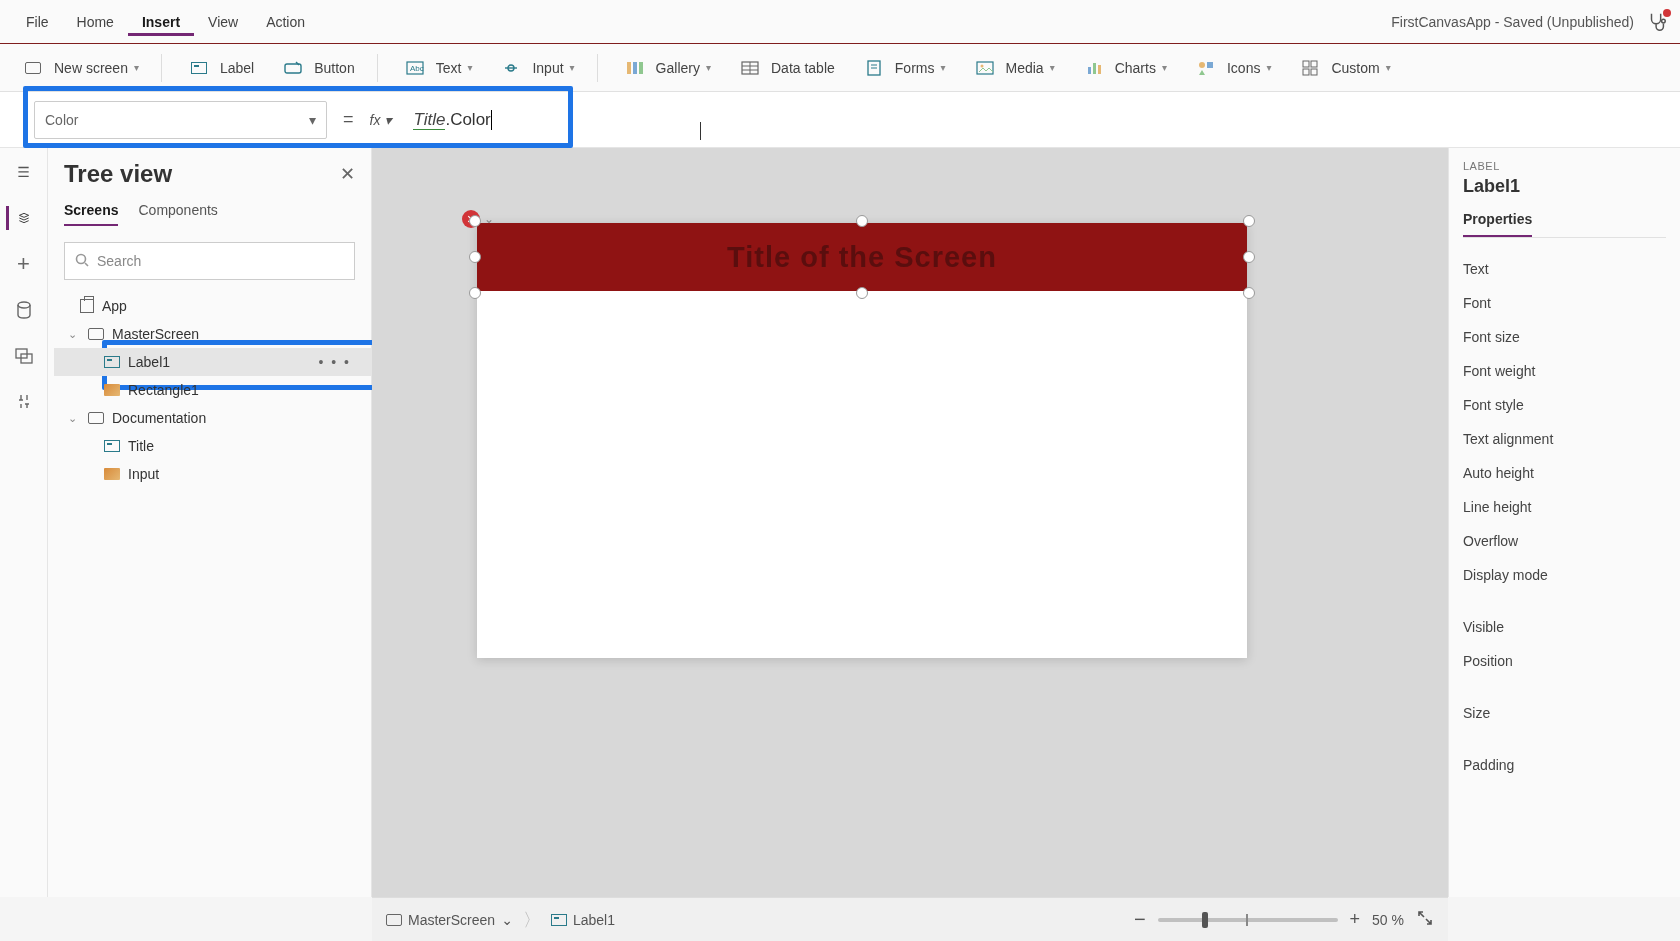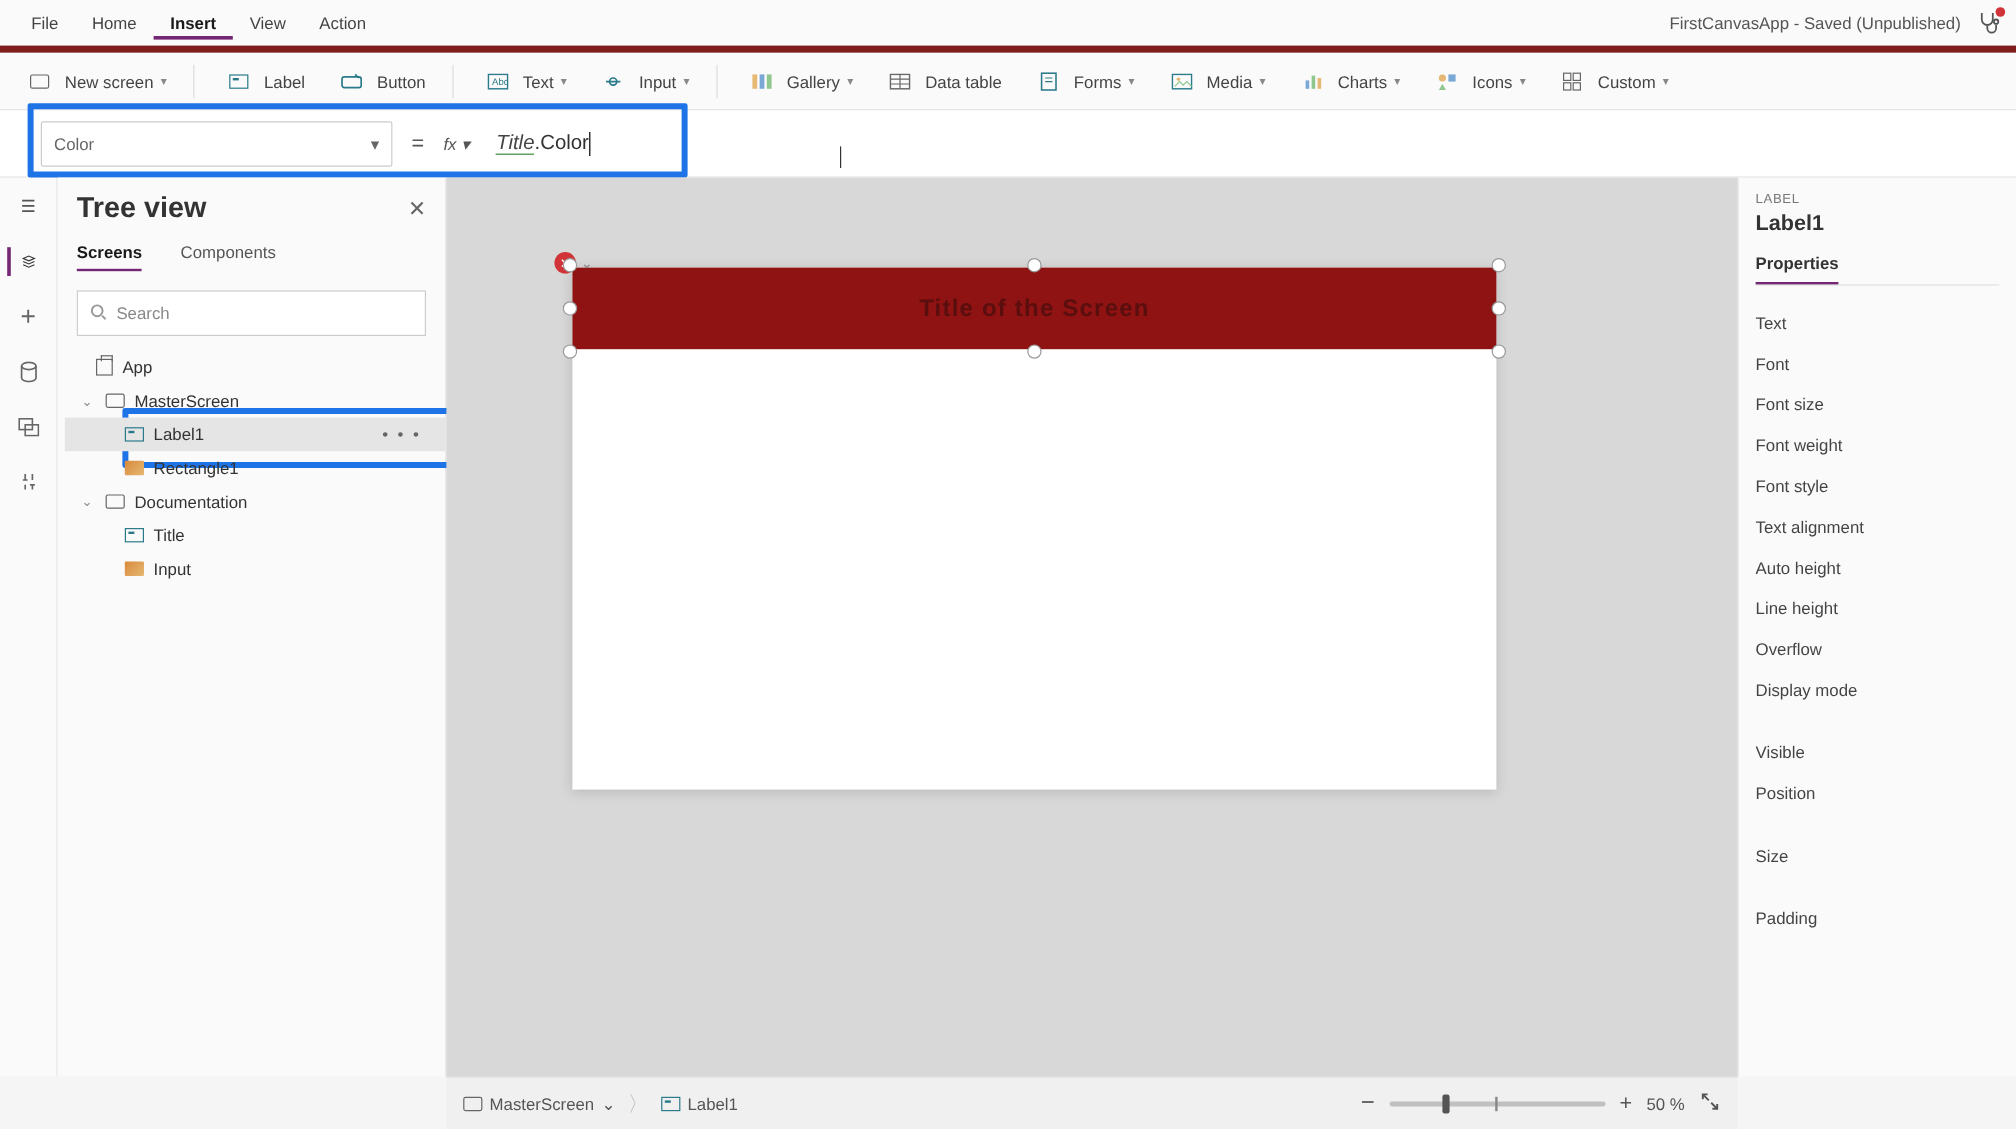--- a/index.html
+++ b/index.html
@@ -1,19 +1,19 @@
 <!DOCTYPE html>
 <html><head>
 <meta charset="utf-8">
 <style>
 * { margin:0; padding:0; box-sizing:border-box; font-family:"Segoe UI",sans-serif; }
 body { width:1680px; height:941px; background:#f5f5f5; overflow:hidden; color:#333; font-size:14px; }
 
 
-.menu-bar { height:44px; display:flex; align-items:center; padding:0 12px; background:#fafafa; border-bottom:6px solid #7f1d1d; }
+.menu-bar { height:44px; display:flex; align-items:center; padding:0 12px; background:#fafafa; border-bottom:1px solid #7f1d1d; }
 .menu-bar .item { padding:6px 14px; cursor:pointer; color:#444; }
 .menu-bar .item.active { color:#1a1a1a; border-bottom:3px solid #742774; padding-bottom:3px; font-weight:600; }
 .app-title { margin-left:auto; color:#555; padding-right:12px; }
 .stetho { width:22px; height:22px; position:relative; }
 .stetho svg { width:22px; height:22px; }
 
 
 .ribbon { height:48px; display:flex; align-items:center; background:#fafafa; border-bottom:1px solid #e1e1e1; padding:0 8px; gap:4px; }
 .rib-sep { width:1px; height:28px; background:#ddd; margin:0 8px; }
 .rib-btn { display:flex; align-items:center; gap:6px; padding:6px 10px; cursor:pointer; color:#444; }
@@ -36,40 +36,40 @@
 
 .main { display:flex; height:calc(941px - 44px - 48px - 56px - 44px); }
 .left-rail { width:48px; background:#fafafa; border-right:1px solid #e5e5e5; display:flex; flex-direction:column; align-items:center; padding-top:12px; gap:22px; }
 .left-rail .ritem { width:24px; height:24px; display:flex; align-items:center; justify-content:center; cursor:pointer; color:#555; }
 .left-rail .ritem.active-rail { border-left:3px solid #742774; margin-left:-12px; padding-left:9px; }
 
 
 .tree-panel { width:324px; background:#fafafa; border-right:1px solid #e5e5e5; padding:12px 0 0 0; position:relative; }
 .tree-header { display:flex; align-items:center; justify-content:space-between; padding:0 16px 10px 16px; }
 .tree-header h2 { font-size:24px; font-weight:600; color:#333; }
-.tree-tabs { display:flex; gap:32px; padding:0 16px 10px 16px; }
+.tree-tabs { display:flex; gap:20px; padding:0 16px 10px 16px; }
 .tree-tabs .tab { padding:4px 0 6px 0; cursor:pointer; color:#555; }
 .tree-tabs .tab.active { color:#1a1a1a; border-bottom:2px solid #742774; font-weight:600; }
 .search-box { margin:6px 16px 12px 16px; height:38px; border:1px solid #ccc; display:flex; align-items:center; padding:0 10px; gap:8px; color:#888; background:#fff; }
 .tree { padding-left:6px; }
 .tree-row { display:flex; align-items:center; gap:8px; padding:6px 10px; cursor:pointer; position:relative; }
 .tree-row.app { padding-left:26px; }
 .tree-row.screen { padding-left:14px; }
 .tree-row.child { padding-left:50px; }
 .tree-row.selected { background:#e5e5e5; }
 .tree-row .chev { width:12px; color:#888; font-size:11px; }
 .tree-row .more { margin-left:auto; margin-right:10px; color:#666; letter-spacing:2px; }
 .hl2 { left:48px; top:-8px; width:323px; height:50px; }
 .tree-sel-wrap { position:relative; }
 
 
 .canvas-area { flex:1; background:#d8d8d8; position:relative; }
 .artboard { position:absolute; left:105px; top:75px; width:770px; height:435px; background:#fff; box-shadow:0 2px 10px rgba(0,0,0,.15); }
 .label-ctl { position:absolute; left:0; top:0; width:770px; height:68px; background:#8f1313; display:flex; align-items:center; justify-content:center; }
-.label-ctl span { font-size:20px; font-weight:700; color:#5a0e0e; letter-spacing:1px; }
+.label-ctl span { font-size:29px; font-weight:700; color:#5a0e0e; letter-spacing:1px; }
 .sel-handles { position:absolute; left:103px; top:73px; width:774px; height:72px; }
 .handle { position:absolute; width:12px; height:12px; background:#fff; border:1px solid #999; border-radius:50%; }
 .h-tl{left:-6px;top:-6px;} .h-tm{left:calc(50% - 6px);top:-6px;} .h-tr{right:-6px;top:-6px;}
 .h-ml{left:-6px;top:calc(50% - 6px);} .h-mr{right:-6px;top:calc(50% - 6px);}
 .h-bl{left:-6px;bottom:-6px;} .h-bm{left:calc(50% - 6px);bottom:-6px;} .h-br{right:-6px;bottom:-6px;}
 .err-badge { position:absolute; left:90px; top:62px; width:18px; height:18px; background:#d13438; border-radius:50%; display:flex; align-items:center; justify-content:center; color:#fff; font-size:11px; }
 .err-chev { position:absolute; left:112px; top:64px; color:#888; font-size:12px; }
 
 
 .props { width:232px; background:#fafafa; border-left:1px solid #e5e5e5; padding:12px 14px; overflow:hidden; }

